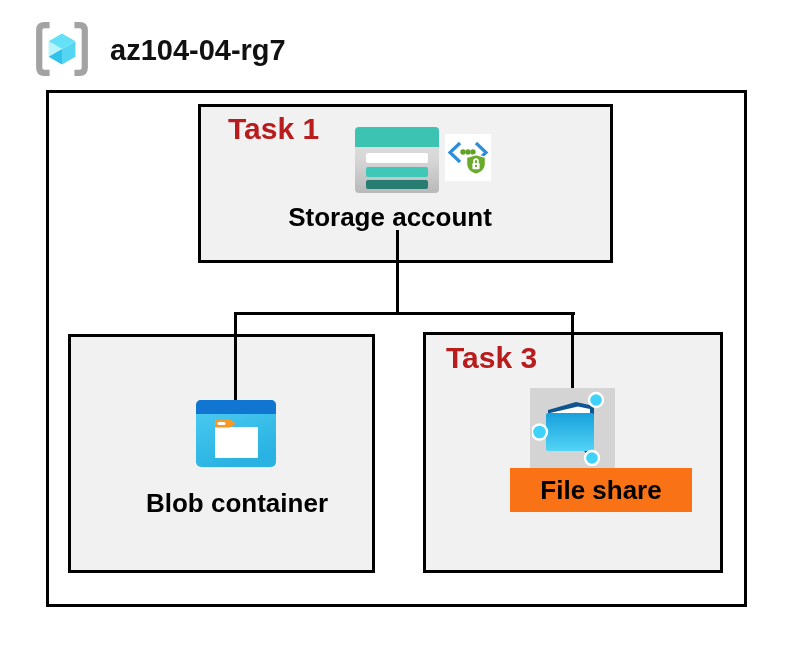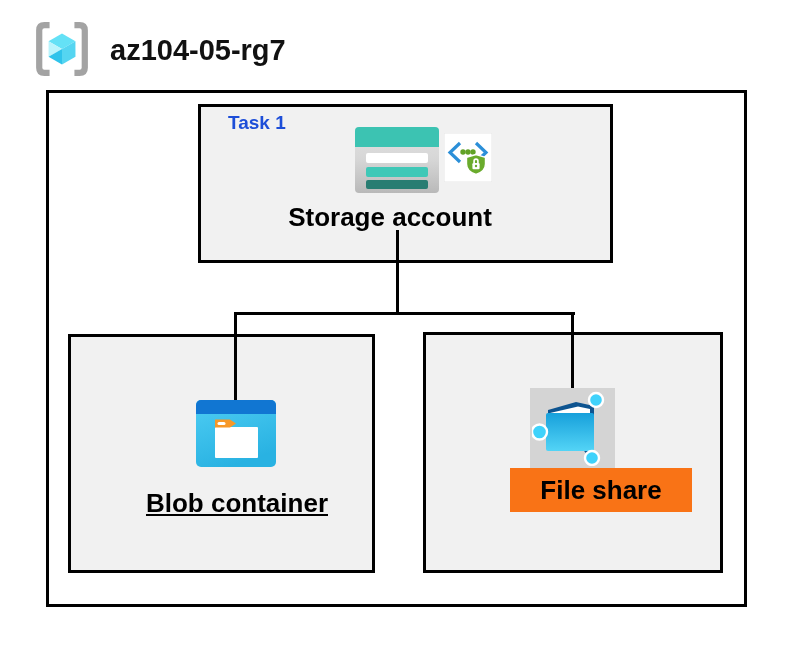--- a/index.html
+++ b/index.html
@@ -24,23 +24,23 @@
     background: #ffffff;
     box-sizing: border-box;
   }
   .task-box {
     border: 3px solid #000000;
     background: #f1f1f1;
     box-sizing: border-box;
     z-index: 1;
   }
   .task-label {
-    font-size: 19px;
+    font-size: 30px;
     font-weight: bold;
-    color: #1d4ed8;
+    color: #b91c1c;
     white-space: nowrap;
     z-index: 4;
   }
   .res-label {
     font-size: 26px;
     font-weight: bold;
     color: #000000;
     text-align: center;
     white-space: nowrap;
     z-index: 4;
@@ -70,21 +70,21 @@
   <div class="abs" style="left:34px; top:20px; width:56px; height:58px;">
     <svg width="56" height="58" viewBox="0 0 54 56">
       <path d="M15,5 L10,5 Q5,5 5,10 L5,46 Q5,51 10,51 L15,51" stroke="#a3a3a3" stroke-width="6" fill="none"></path>
       <path d="M39,5 L44,5 Q49,5 49,10 L49,46 Q49,51 44,51 L39,51" stroke="#a3a3a3" stroke-width="6" fill="none"></path>
       <polygon points="27,13 40,20.5 27,28 14,20.5" fill="#64e1f6"></polygon>
       <polygon points="14,20.5 27,28 14,35.5" fill="#b9f4fc"></polygon>
       <polygon points="27,28 14,35.5 27,43" fill="#2fc3eb"></polygon>
       <polygon points="40,20.5 27,28 27,43 40,35.5" fill="#55d5f1"></polygon>
     </svg>
   </div>
-  <div class="abs rg-title" style="left:110px; top:34px;">az104-05-rg7</div>
+  <div class="abs rg-title" style="left:110px; top:34px;">az104-04-rg7</div>
 
   <div class="abs outer-box" style="left:46px; top:90px; width:701px; height:517px;"></div>
 
   <div class="abs task-box" style="left:198px; top:104px; width:415px; height:159px;"></div>
   <div class="abs task-label" style="left:228px; top:112px;">Task 1</div>
 
   <div class="abs icon" style="left:355px; top:127px; width:84px; height:66px;">
     <svg width="84" height="66" viewBox="0 0 84 66">
       <defs>
         <linearGradient id="sgrad" x1="0" y1="0" x2="0" y2="1">
@@ -134,23 +134,24 @@
         </linearGradient>
       </defs>
       <rect x="0" y="0" width="80" height="67" rx="5" fill="url(#bgrad)"></rect>
       <path d="M0,14 v-9 a5,5 0 0 1 5,-5 h70 a5,5 0 0 1 5,5 v9 z" fill="#1176d2"></path>
       <rect x="19" y="27" width="43" height="31" rx="1" fill="#ffffff"></rect>
       <polygon points="19,19.5 34,19.5 40,23.5 34,27.5 19,27.5" fill="#f79827"></polygon>
       <rect x="21.5" y="22" width="8" height="3" rx="1.5" fill="#ffffff"></rect>
     </svg>
   </div>
 
-  <div class="abs res-label" style="left:87px; top:488px; width:300px;text-decoration:underline;">Blob container</div>
+  <div class="abs res-label" style="left:87px; top:488px; width:300px;">Blob container</div>
 
   <div class="abs task-box" style="left:423px; top:332px; width:300px; height:241px;"></div>
+  <div class="abs task-label" style="left:446px; top:341px;">Task 3</div>
 
   <div class="abs gray-bg" style="left:530px; top:388px; width:85px; height:80px;"></div>
 
   <div class="abs icon" style="left:532px; top:390px; width:80px; height:76px;">
     <svg width="80" height="76" viewBox="0 0 80 76">
       <defs>
         <linearGradient id="fgrad" x1="0" y1="0" x2="0" y2="1">
           <stop offset="0" stop-color="#17a0db"></stop>
           <stop offset="1" stop-color="#53d4f6"></stop>
         </linearGradient>

